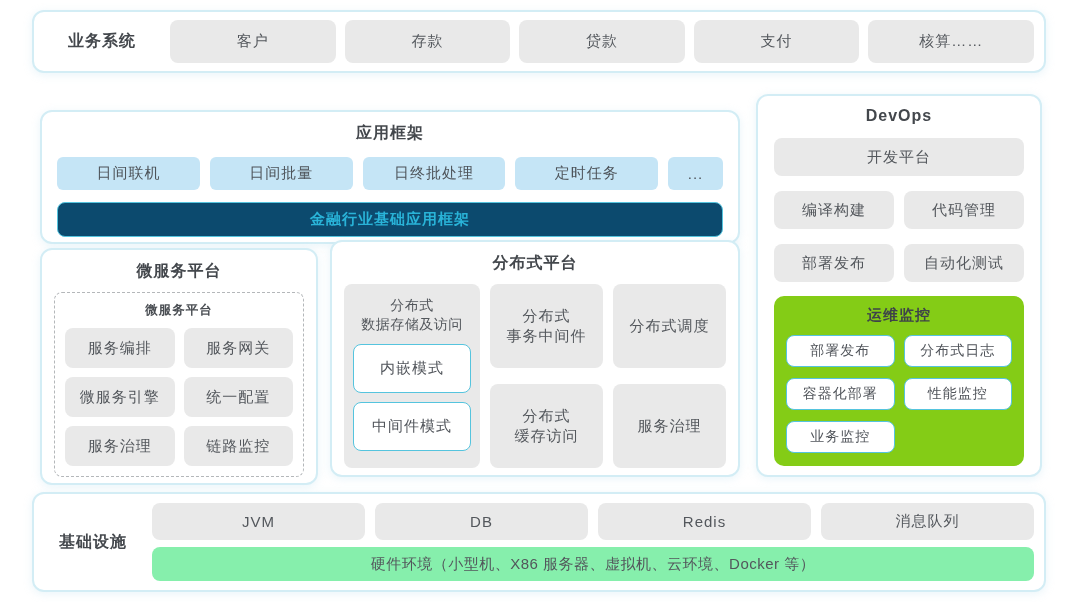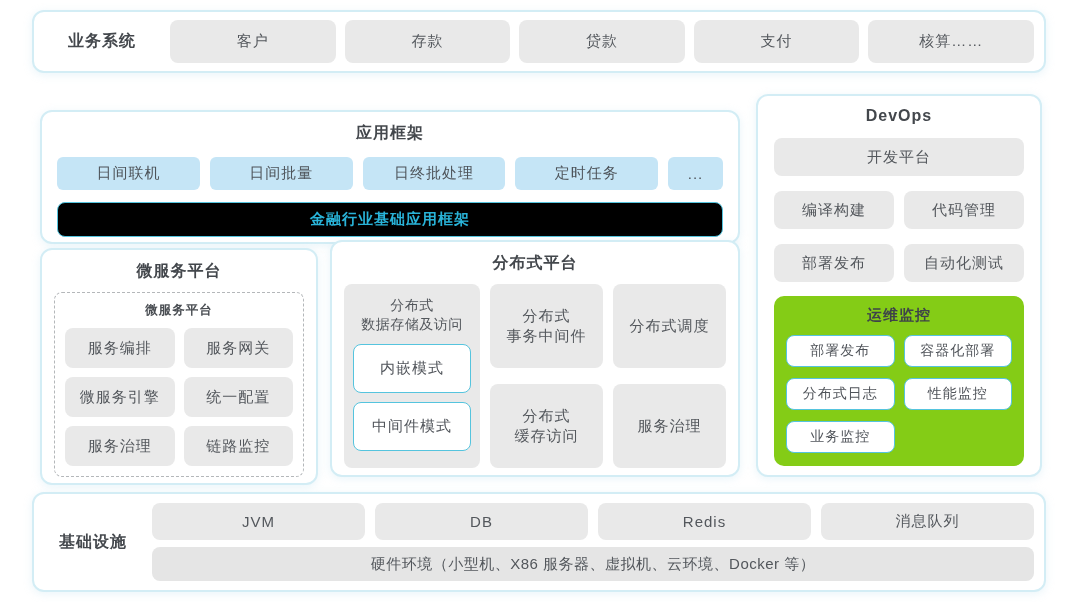--- a/index.html
+++ b/index.html
@@ -81,21 +81,21 @@
 
   
   #sec-appframework { left: 40px; top: 94px; width: 700px; height: 134px; padding-top: 11px; margin-top: 16px; }
   #sec-appframework .modules {
     display: flex; gap: 10px; margin: 13px 15px 0;
   }
   #sec-appframework .blue-box { flex: 1; height: 33px; }
   #sec-appframework .blue-box.small { flex: none; width: 55px; }
   #sec-appframework .base-bar {
     margin: 12px 15px 0; height: 33px;
-    background: #000000;
+    background: #0c4a6e;
     border: 1px solid #55c4de;
     border-radius: 8px;
     display: flex; align-items: center; justify-content: center;
     font-size: 15px; font-weight: 600; color: #29b3d8; letter-spacing: 1px;
   }
 
   
   #sec-devops { left: 756px; top: 94px; width: 286px; height: 383px; padding-top: 11px; }
   #sec-devops .dev-platform { margin: 13px 16px 0; height: 38px; }
   #sec-devops .pair-grid {
@@ -170,21 +170,21 @@
   }
   #sec-infra .side-label {
     width: 118px; flex: none; text-align: center;
     font-size: 16px; font-weight: 600; color: #44484d; letter-spacing: 1px;
   }
   #sec-infra .infra-right { flex: 1; margin-right: 10px; }
   #sec-infra .infra-row { display: flex; gap: 10px; }
   #sec-infra .infra-row .gray-box { flex: 1; height: 37px; }
   #sec-infra .hardware-bar {
     margin-top: 7px; height: 34px;
-    background: #e5e5e5; border-radius: 8px;
+    background: #86efac; border-radius: 8px;
     display: flex; align-items: center; justify-content: center;
     font-size: 15px; color: #53575c; letter-spacing: 0.5px;
   }
 </style>
 </head>
 <body>
 
 <div id="canvas">
 
   <div class="section" id="sec-business">
@@ -218,22 +218,22 @@
       <div class="gray-box">代码管理</div>
     </div>
     <div class="pair-grid">
       <div class="gray-box">部署发布</div>
       <div class="gray-box">自动化测试</div>
     </div>
     <div class="ops-panel">
       <div class="panel-title">运维监控</div>
       <div class="panel-grid">
         <div class="teal-outline-box">部署发布</div>
+        <div class="teal-outline-box">分布式日志</div>
         <div class="teal-outline-box">容器化部署</div>
-        <div class="teal-outline-box">分布式日志</div>
         <div class="teal-outline-box">性能监控</div>
         <div class="teal-outline-box">业务监控</div>
       </div>
     </div>
   </div>
 
   <div class="section" id="sec-micro">
     <div class="section-title">微服务平台</div>
     <div class="dashed-box">
       <div class="inner-title">微服务平台</div>

